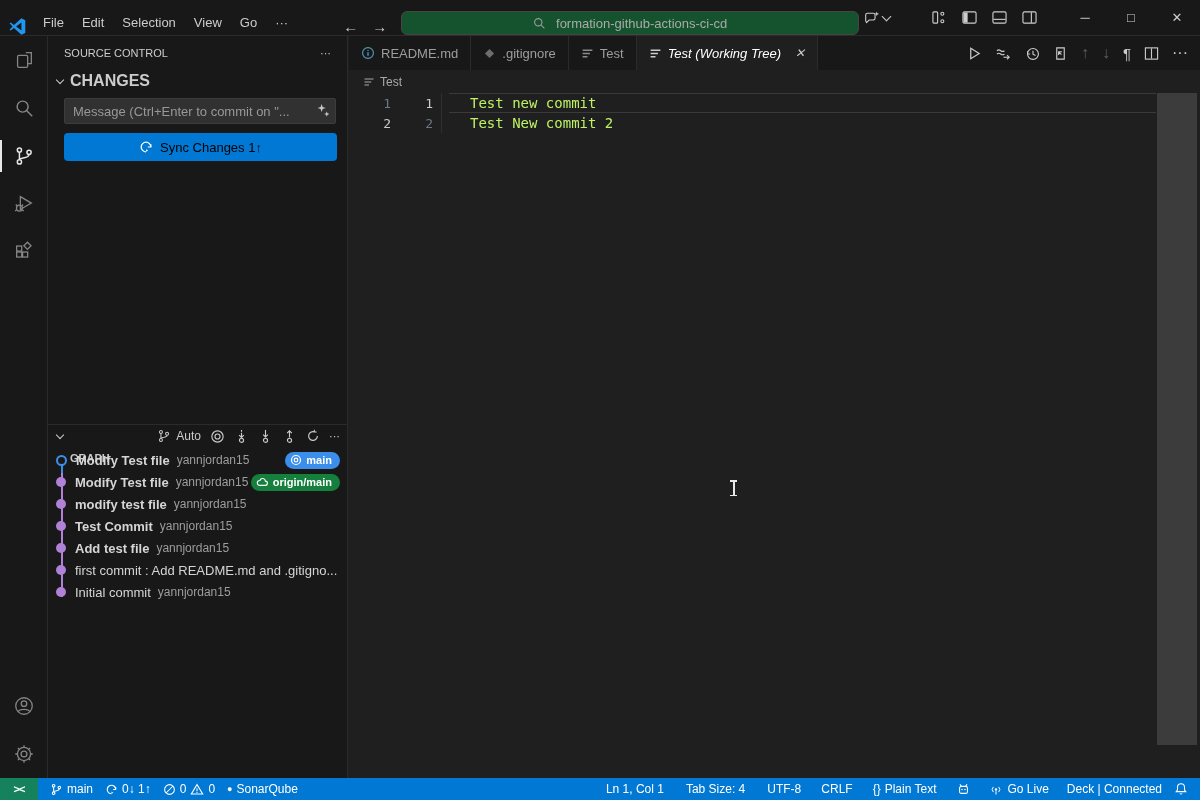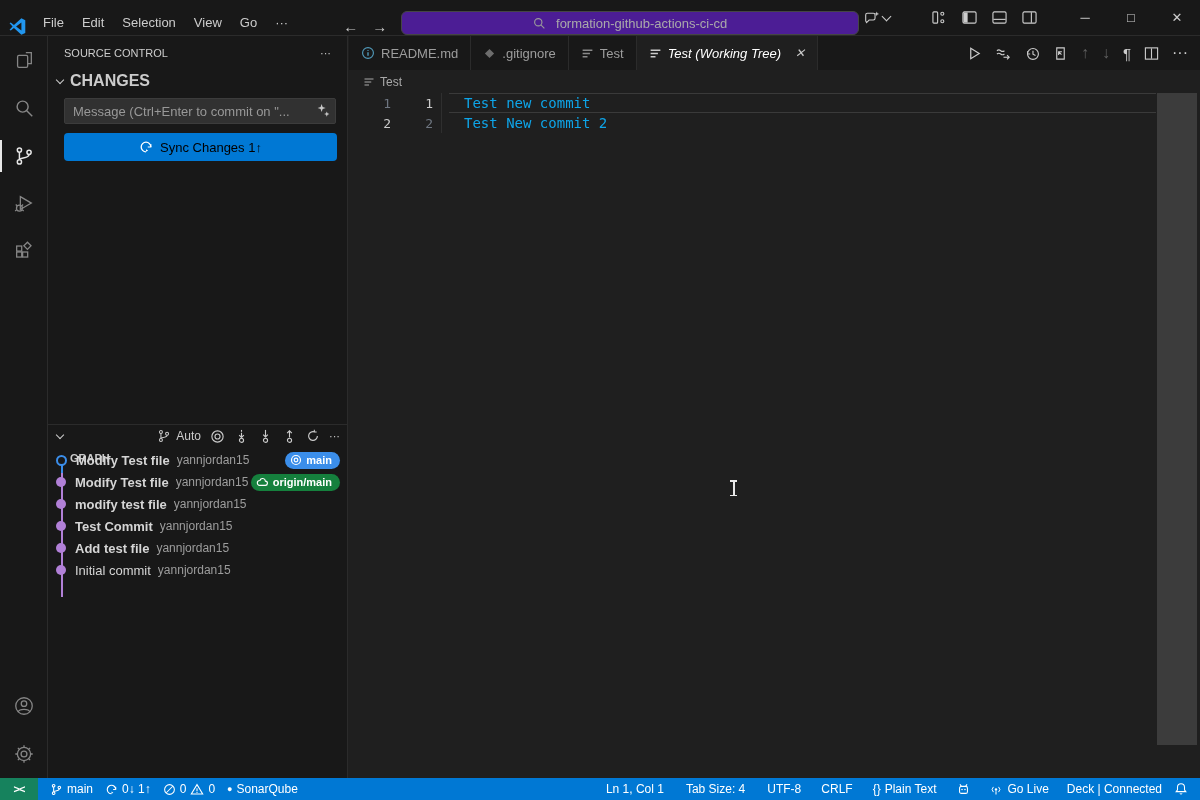--- a/index.html
+++ b/index.html
@@ -9,21 +9,21 @@
   .icon { display:inline-flex; align-items:center; justify-content:center; flex:0 0 auto; }
 
   
   #titlebar { position:absolute; left:0; top:0; width:1200px; height:36px;
               background:#181818; border-bottom:1px solid #2b2b2b;
               display:flex; align-items:flex-end; }
   #vscode-logo { width:34px; display:flex; justify-content:center; }
   .menu-item { padding:0 9px; font-size:13px; color:#cccccc; height:26px;
                display:flex; align-items:center; border-radius:5px; cursor:default; }
   .nav-arrows { display:flex; gap:14px; margin:0 14px 0 46px; font-size:15px; color:#cccccc; }
-  #search-box { width:458px; height:24px; background:#4c1d95; border:1px solid #454545;
+  #search-box { width:458px; height:24px; background:#14532d; border:1px solid #454545;
                 border-radius:6px; display:flex; align-items:center; justify-content:center;
                 gap:10px; color:#aaaaaa; font-size:13px; }
   #titlebar-right { margin-left:auto; display:flex; align-items:center; height:100%; }
   .tb-icon { width:30px; height:26px; display:flex; align-items:center; justify-content:center;
              color:#cccccc; }
   .win-btn { width:46px; height:36px; display:flex; align-items:center; justify-content:center;
              font-size:13px; color:#cccccc; }
   .chev { width:7px; height:7px; border-left:1px solid #cccccc; border-bottom:1px solid #cccccc;
           transform:rotate(-45deg); margin-left:2px; margin-top:-3px; }
 
@@ -93,22 +93,22 @@
   #editor-actions .dim { color:#5f5f5f; }
   #editor-actions .pilcrow { font-size:15px; }
   #breadcrumb { height:22px; display:flex; align-items:center; gap:5px; padding-left:14px;
                 font-size:12px; color:#a9a9a9; }
   #code { position:relative; font-family:"DejaVu Sans Mono", monospace; font-size:14px; }
   .code-line { height:20px; display:flex; align-items:center; position:relative; }
   .ln { width:42px; text-align:right; font-size:13px; color:#6e7681; flex:0 0 auto; }
   .ln.b { color:#cccccc; }
   .ln2 { width:42px; text-align:right; font-size:13px; color:#6e7681; flex:0 0 auto; }
   .ln2.b { color:#cccccc; }
-  .code-text { padding-left:22px; margin-left:8px; border-left:1px solid #2f2f2f;
-               color:#0ea5e9; height:20px; display:flex; align-items:center; }
+  .code-text { padding-left:28px; margin-left:8px; border-left:1px solid #2f2f2f;
+               color:#bef264; height:20px; display:flex; align-items:center; }
   .cl-highlight { position:absolute; left:100px; right:44px; top:0; bottom:0;
                   border-top:1px solid #3a3a3a; border-bottom:1px solid #3a3a3a; }
   #scrollbar-thumb { position:absolute; right:3px; top:57px; width:40px; height:652px;
                      background:#424242; opacity:0.85; }
   #mouse-cursor { position:absolute; left:380px; top:444px; width:9px; height:16px; }
   #mouse-cursor .stem { position:absolute; left:4px; top:1px; width:1.5px; height:14px; background:#e8e8e8; }
   #mouse-cursor .cap-t { position:absolute; left:1px; top:0; width:7px; height:1.5px; background:#e8e8e8; }
   #mouse-cursor .cap-b { position:absolute; left:1px; bottom:0; width:7px; height:1.5px; background:#e8e8e8; }
 
   
@@ -368,20 +368,24 @@
         <span class="c-msg">Test Commit</span>
         <span class="c-author">yannjordan15</span>
       </div>
 
       <div class="commit-row">
         <span class="c-dot"></span>
         <span class="c-msg">Add test file</span>
         <span class="c-author">yannjordan15</span>
       </div>
 
+      <div class="commit-row">
+        <span class="c-dot"></span>
+        <span class="c-msg" style="font-weight:normal;">first commit : Add README.md and .gitigno...</span>
+      </div>
 
       <div class="commit-row">
         <span class="c-dot"></span>
         <span class="c-msg" style="font-weight:normal;">Initial commit</span>
         <span class="c-author">yannjordan15</span>
       </div>
     </div>
   </div>
 </div>
 

